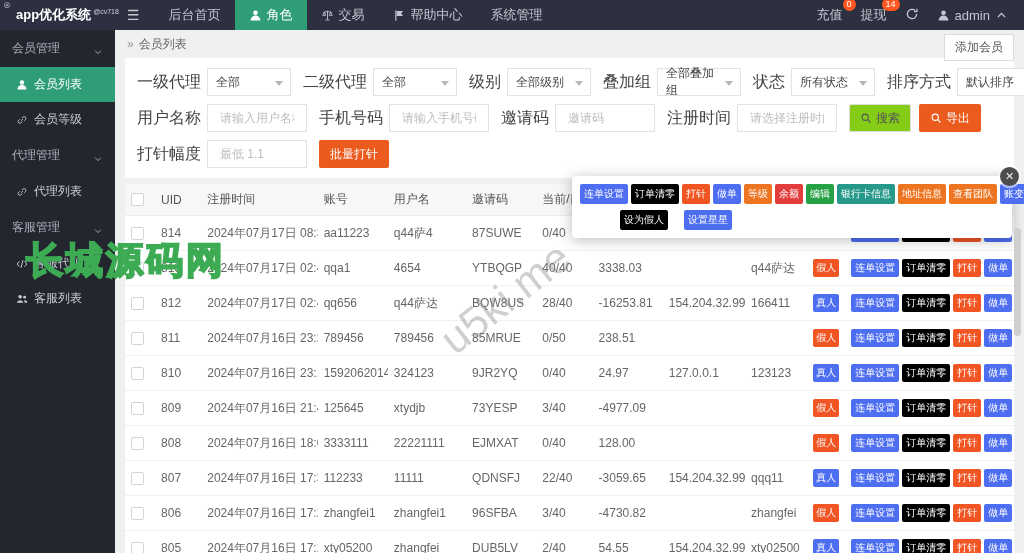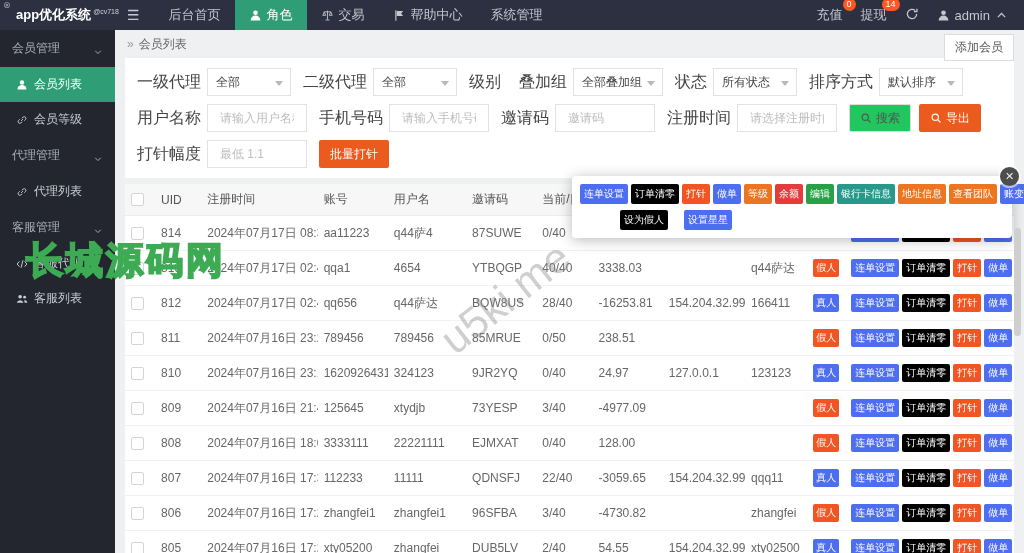--- a/index.html
+++ b/index.html
@@ -52,21 +52,21 @@
   .fselect { position:relative; border:1px solid #e3e3e3; height:28px; display:flex; align-items:center;
     padding:0 20px 0 8px; min-width:84px; background:#fff; color:#444; cursor:pointer; }
   .fselect .caret { position:absolute; right:7px; top:12px; width:0; height:0;
     border-left:4px solid transparent; border-right:4px solid transparent; border-top:5px solid #b7b7b7; }
   .finput { border:1px solid #e3e3e3; height:28px; width:100px; padding:0 12px; font-size:12px; color:#444;
     outline:none; font-family:inherit; }
   .finput::placeholder { color:#bdbdbd; }
   .btn { display:inline-flex; align-items:center; gap:4px; height:28px; padding:0 10px; font-size:12px;
     border-radius:2px; cursor:pointer; border:1px solid transparent; font-family:inherit; }
   .btn .icn svg { width:12px; height:12px; }
-  .btn-plain { background:#22c55e; border-color:#dcdcdc; color:#555; }
+  .btn-plain { background:#84cc16; border-color:#dcdcdc; color:#555; }
   .btn-orange { background:#ec5b1e; color:#fff; }
 
   
   .table-card { background:#fff; margin:6px 10px 0; }
   table { width:100%; border-collapse:collapse; table-layout:fixed; }
   thead th { background:#f7f7f7; color:#555; font-weight:normal; font-size:12px; text-align:left;
     padding:7px 6px; border-bottom:1px solid #ececec; white-space:nowrap; overflow:hidden; }
   tbody td { padding:8px 6px; font-size:12px; color:#666; border-bottom:1px solid #f1f1f1;
     white-space:nowrap; overflow:hidden; }
   .cb { width:13px; height:13px; border:1px solid #d4d4d4; border-radius:2px; background:#fff; cursor:pointer; }
@@ -260,20 +260,24 @@
         </div>
         <div class="fgroup">
           <span class="flabel">二级代理</span>
           <div class="fselect">
             <span>全部</span>
             <i class="caret"></i>
           </div>
         </div>
         <div class="fgroup">
           <span class="flabel">级别</span>
+          <div class="fselect">
+            <span>全部级别</span>
+            <i class="caret"></i>
+          </div>
         </div>
         <div class="fgroup">
           <span class="flabel">叠加组</span>
           <div class="fselect">
             <span>全部叠加组</span>
             <i class="caret"></i>
           </div>
         </div>
         <div class="fgroup">
           <span class="flabel">状态</span>
@@ -438,21 +442,21 @@
             <td></td>
             <td><span class="tag c-orangered">假人</span></td>
             <td><span class="abtn c-blue">连单设置</span><span class="abtn c-greendark">订单清零</span><span class="abtn c-orangered">打针</span><span class="abtn c-blue">做单</span></td>
           </tr>
           <tr>
             <td>
               <div class="cb"></div>
             </td>
             <td>810</td>
             <td>2024年07月16日 23:17:21</td>
-            <td>1620926431</td>
+            <td>1592062014</td>
             <td>324123</td>
             <td>9JR2YQ</td>
             <td>0/40</td>
             <td>24.97</td>
             <td>127.0.0.1</td>
             <td>123123</td>
             <td><span class="tag c-blue">真人</span></td>
             <td><span class="abtn c-blue">连单设置</span><span class="abtn c-greendark">订单清零</span><span class="abtn c-orangered">打针</span><span class="abtn c-blue">做单</span></td>
           </tr>
           <tr>

